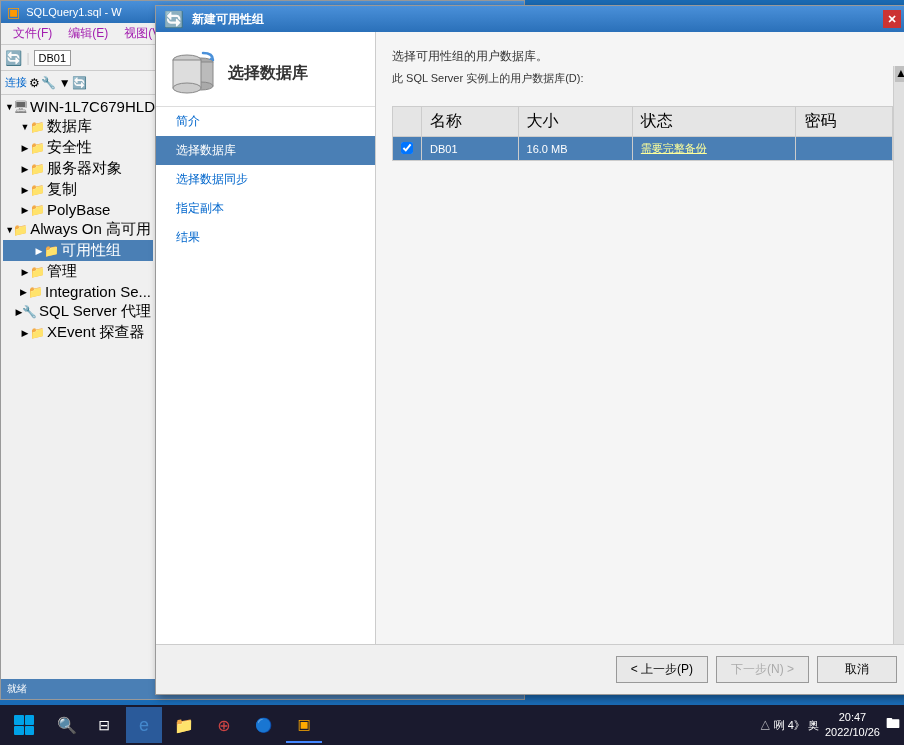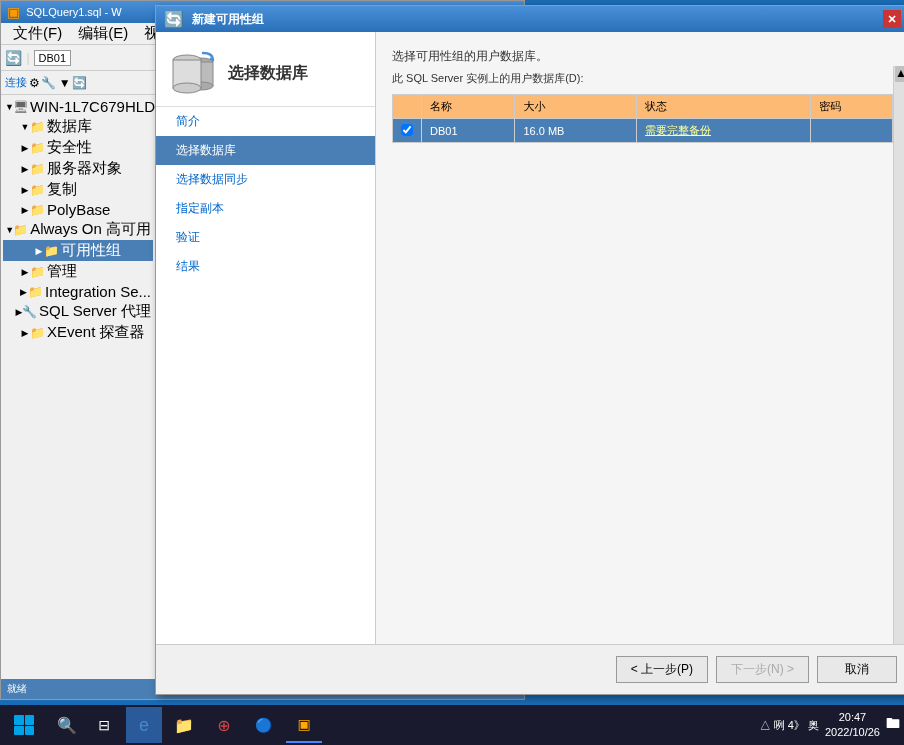--- a/index.html
+++ b/index.html
@@ -11,21 +11,21 @@
     .taskbar-search { width: 38px; height: 40px; display: flex; align-items: center; justify-content: center; color: white; }
     .taskbar-icons { display: flex; align-items: center; gap: 4px; padding: 0 4px; }
     .taskbar-icon { width: 36px; height: 36px; display: flex; align-items: center; justify-content: center; }
     .taskbar-tray { margin-left: auto; display: flex; align-items: center; padding-right: 4px; color: white; font-size: 11px; gap: 6px; }
     .taskbar-clock { text-align: center; line-height: 1.4; font-size: 11px; color: white; }
 
     
     .ssms-window { position: absolute; top: 0; left: 0; width: 525px; height: 700px; background: #f0f0f0; border: 1px solid #999; display: flex; flex-direction: column; }
     .ssms-titlebar { height: 22px; background: linear-gradient(to bottom, #4a90d9, #2a70b9); display: flex; align-items: center; padding: 0 6px; color: white; font-size: 11px; }
     .ssms-menu { height: 22px; background: #f0f0f0; display: flex; align-items: center; padding: 0 4px; border-bottom: 1px solid #ccc; }
-    .ssms-menu-item { padding: 2px 8px; font-size: 15px; color: #000000; }
+    .ssms-menu-item { padding: 2px 8px; font-size: 12px; color: #a21caf; }
     .ssms-toolbar { height: 26px; background: #f0f0f0; display: flex; align-items: center; padding: 0 4px; border-bottom: 1px solid #ccc; gap: 4px; }
     .ssms-body { display: flex; flex: 1; overflow: hidden; }
 
     
     .obj-explorer { width: 155px; background: #f0f0f0; border-right: 1px solid #ccc; display: flex; flex-direction: column; }
     .obj-explorer-header { background: #4a7fb5; color: white; padding: 3px 6px; font-size: 12px; font-weight: bold; }
     .obj-explorer-toolbar { height: 24px; display: flex; align-items: center; padding: 0 4px; gap: 2px; border-bottom: 1px solid #ccc; }
     .obj-explorer-tree { flex: 1; overflow: auto; padding: 2px; }
     .tree-item { display: flex; align-items: center; padding: 1px 2px; cursor: pointer; white-space: nowrap; }
     .tree-item.selected { background: #4a7fb5; color: white; }
@@ -44,25 +44,25 @@
     
     .dialog-nav { width: 220px; background: #fff; border-right: 1px solid #ccc; padding: 8px 0; display: flex; flex-direction: column; }
     .dialog-header-section { padding: 8px 12px; border-bottom: 1px solid #ddd; display: flex; align-items: center; gap: 10px; }
     .dialog-icon { width: 50px; height: 50px; display: flex; align-items: center; justify-content: center; }
     .nav-item { padding: 6px 20px; font-size: 12px; color: #0066cc; cursor: pointer; }
     .nav-item.active { background: #4a7fb5; color: white; }
 
     
     .dialog-content { flex: 1; padding: 16px; overflow: auto; background: #f5f5f5; }
     .content-subtitle { font-size: 12px; color: #333; margin-bottom: 6px; }
-    .content-label { font-size: 11px; color: #333; margin-bottom: 8px; }
+    .content-label { font-size: 11px; color: #333; margin-bottom: 20px; }
 
     
     .db-table { width: 100%; border-collapse: collapse; background: white; border: 1px solid #ccc; margin-top: 4px; }
-    .db-table th { background: #fdba74; border: 1px solid #ccc; padding: 4px 8px; text-align: left; font-size: 11px; font-weight: normal; }
+    .db-table th { background: #e5e5e5; border: 1px solid #ccc; padding: 4px 8px; text-align: left; font-size: 16px; font-weight: normal; }
     .db-table td { border: 1px solid #ccc; padding: 4px 8px; font-size: 11px; }
     .db-table tr.selected td { background: #4a7fb5; color: white; }
     .db-table tr.selected a { color: #ffff99; }
     .db-table td a { color: #cc0000; text-decoration: underline; }
     .db-table .checkbox-col { width: 20px; text-align: center; }
 
     
     .dialog-footer { height: 50px; background: #f0f0f0; border-top: 1px solid #ccc; display: flex; align-items: center; justify-content: flex-end; padding: 0 12px; gap: 8px; }
     .btn { padding: 4px 14px; font-size: 12px; border: 1px solid #999; background: #e8e8e8; cursor: pointer; min-width: 80px; }
     .btn-primary { background: #e8e8e8; }
@@ -216,21 +216,20 @@
             <path d="M40 9 L42 12 L38 12" fill="#4a90d9"></path>
           </svg>
         </div>
         <div style="font-size:16px; font-weight:bold; color:#333;">选择数据库</div>
       </div>
 
       <div class="nav-item">简介</div>
       <div class="nav-item active">选择数据库</div>
       <div class="nav-item">选择数据同步</div>
       <div class="nav-item">指定副本</div>
-      <div class="nav-item">验证</div>
       <div class="nav-item">结果</div>
     </div>
 
     <div class="dialog-content">
       <div class="content-subtitle">选择可用性组的用户数据库。</div>
       <div class="content-label">此 SQL Server 实例上的用户数据库(D):</div>
 
       <table class="db-table">
         <thead>
           <tr>

